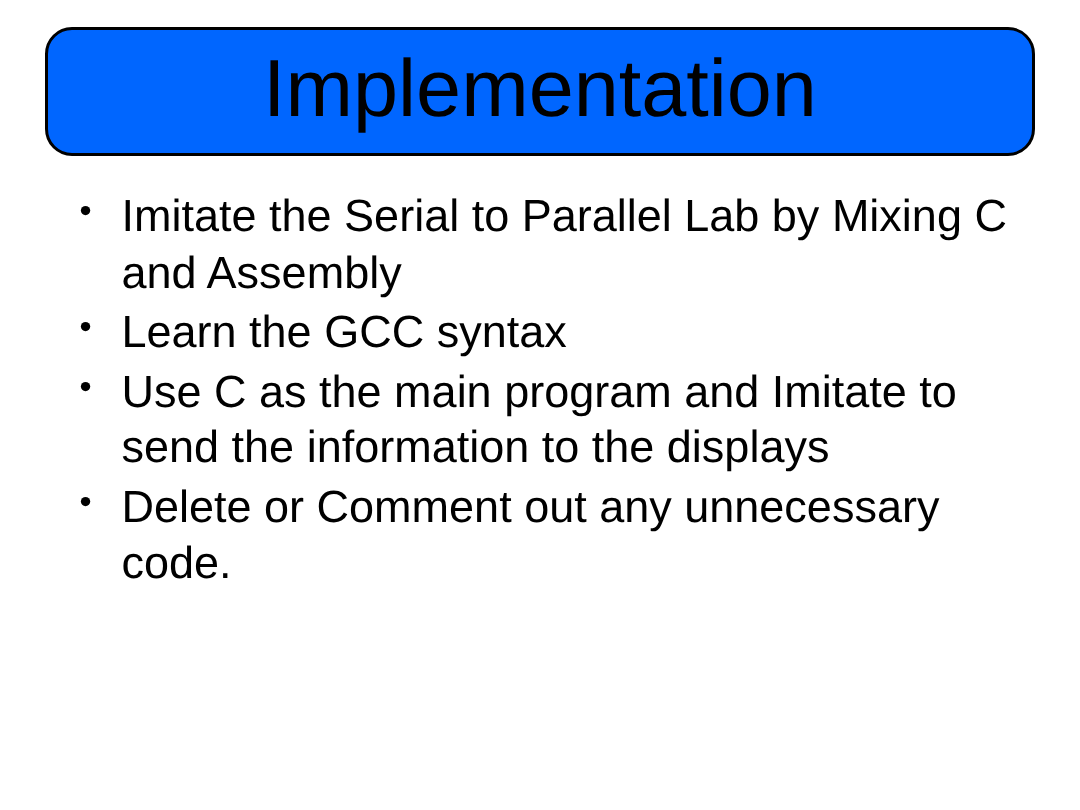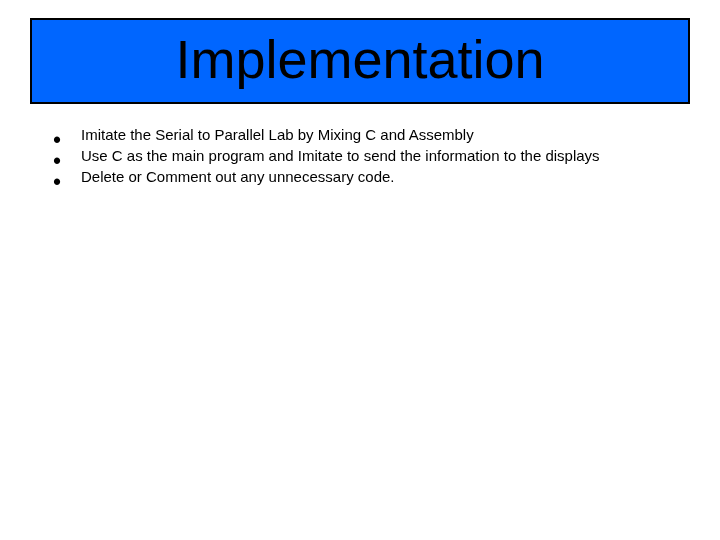--- a/index.html
+++ b/index.html
@@ -1,18 +1,19 @@
 <!DOCTYPE html>
 <html><head>
   <meta charset="utf-8">
   <style>
     * {
       margin: 0;
       padding: 0;
       box-sizing: border-box;
+      border-radius: 18px;
     }
     body {
       width: 720px;
       height: 540px;
       background: #ffffff;
       font-family: Arial, Helvetica, sans-serif;
       overflow: hidden;
     }
     .title-box {
       margin: 18px 30px 0 30px;
@@ -29,21 +30,21 @@
     }
     .content {
       padding: 22px 45px 0 45px;
     }
     .bullet-list {
       list-style: none;
     }
     .bullet-item {
       position: relative;
       padding-left: 36px;
-      font-size: 15px;
+      font-size: 30px;
       line-height: 1.25;
       color: #000000;
       margin-bottom: 2px;
     }
     .bullet-item::before {
       content: "•";
       position: absolute;
       left: 8px;
       top: 0;
       font-size: 23px;
@@ -52,16 +53,17 @@
 </head>
 <body>
 
 <div class="title-box">
   <div class="title-text">Implementation</div>
 </div>
 
 <div class="content">
   <ul class="bullet-list">
     <li class="bullet-item">Imitate the Serial to Parallel Lab by Mixing C and Assembly</li>
+    <li class="bullet-item">Learn the GCC syntax</li>
     <li class="bullet-item">Use C as the main program and Imitate to send the information to the displays</li>
     <li class="bullet-item">Delete or Comment out any unnecessary code.</li>
   </ul>
 </div>
 
 </body></html>

